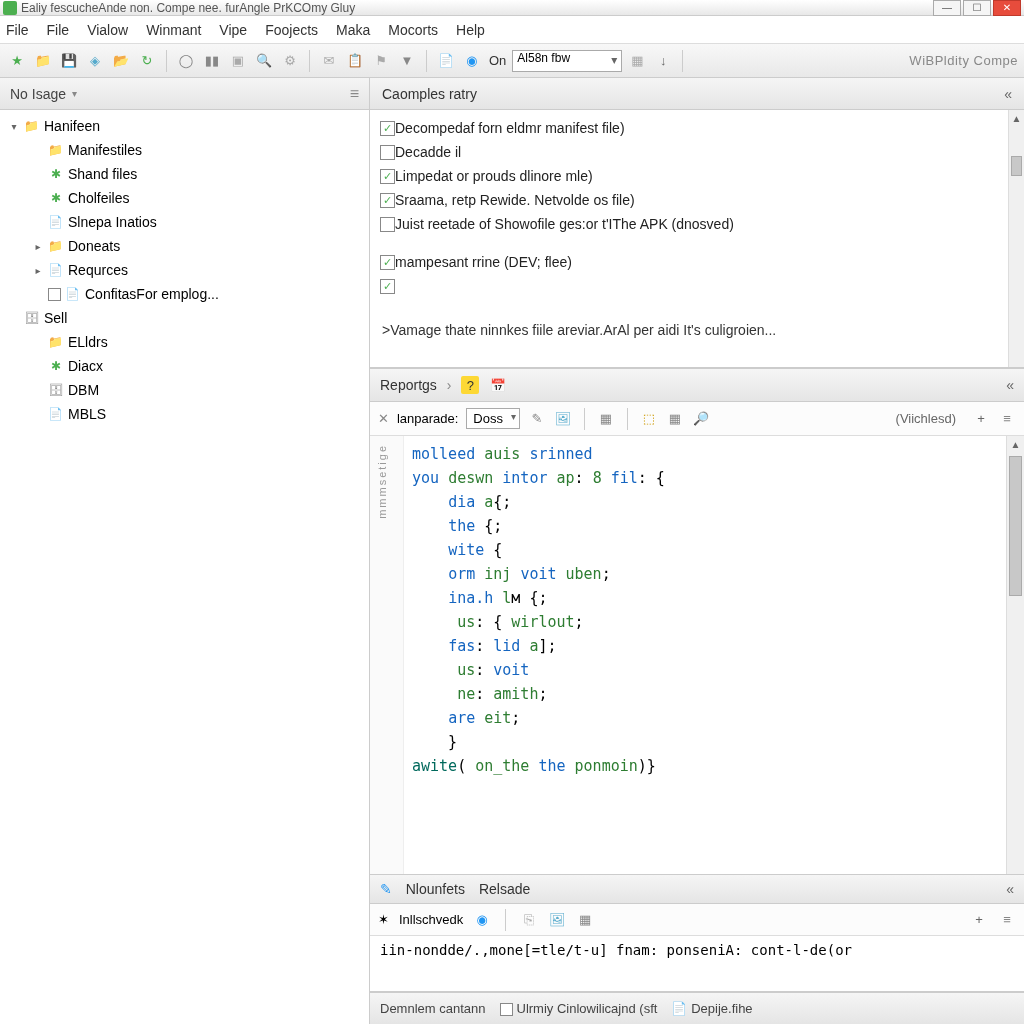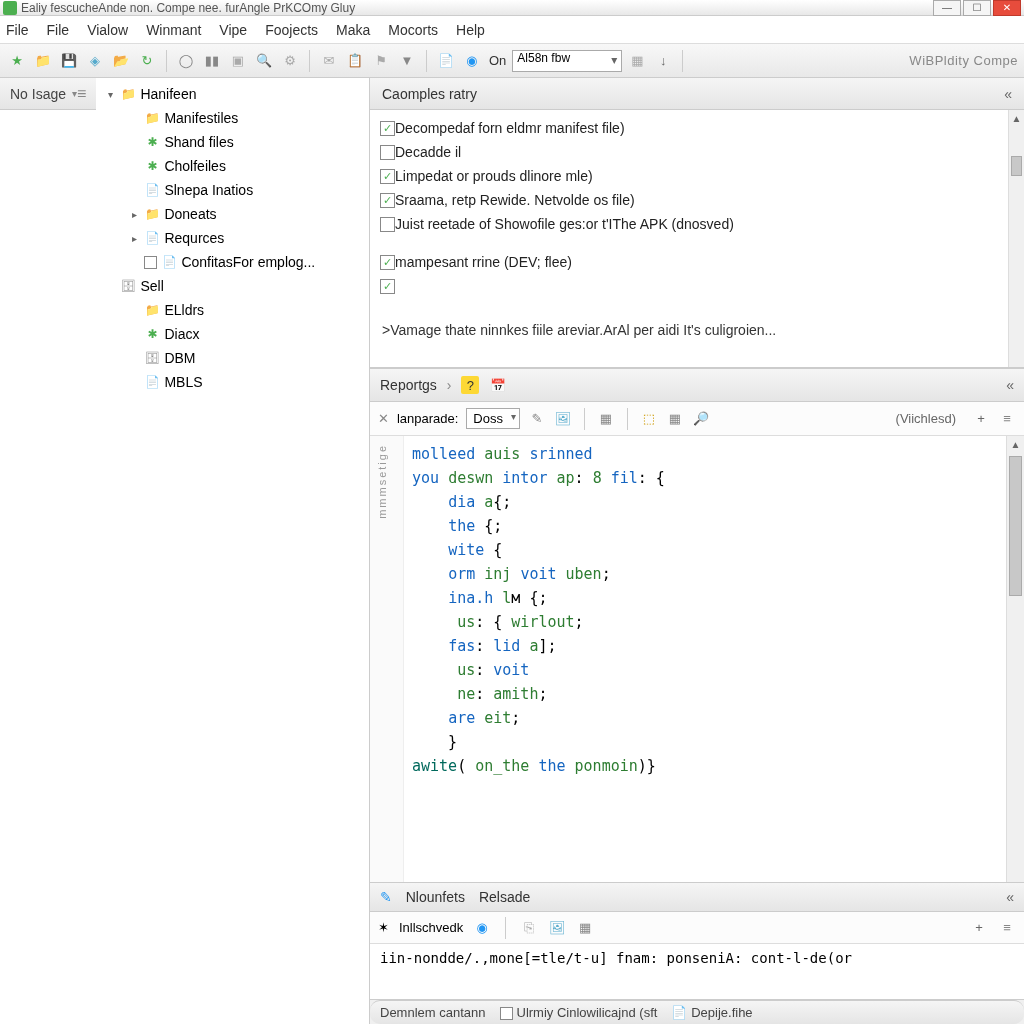--- a/index.html
+++ b/index.html
@@ -12,21 +12,21 @@
 .menubar { height: 28px; background: #fff; display: flex; align-items: center; padding: 0 6px; gap: 18px; font-size: 14px; color: #333; border-bottom: 1px solid #ddd; }
 .menubar span { cursor: default; }
 .toolbar { height: 34px; background: linear-gradient(#f8f8f8,#e8e8e8); border-bottom: 1px solid #ccc; display: flex; align-items: center; padding: 0 6px; gap: 4px; }
 .tb-icon { width: 22px; height: 22px; border-radius: 3px; display: flex; align-items: center; justify-content: center; font-size: 13px; }
 .tb-sep { width: 1px; height: 22px; background: #ccc; margin: 0 4px; }
 .tb-label { font-size: 13px; color: #333; margin: 0 2px; }
 .tb-select { height: 22px; border: 1px solid #aaa; background: #fff; padding: 0 18px 0 4px; font-size: 12px; position: relative; min-width: 110px; }
 .tb-select::after { content: "▾"; position: absolute; right: 4px; top: 2px; color: #666; }
 .tb-right { margin-left: auto; color: #888; font-size: 13px; letter-spacing: 0.5px; }
 .content { flex: 1; display: flex; min-height: 0; }
-.left { width: 370px; background: #fff; border-right: 1px solid #ccc; display: flex; flex-direction: row; }
+.left { width: 370px; background: #fff; border-right: 1px solid #ccc; display: flex; flex-direction: column; }
 .panel-hdr { height: 32px; background: linear-gradient(#f5f5f5,#e5e5e5); border-bottom: 1px solid #ccc; display: flex; align-items: center; padding: 0 10px; font-size: 14px; color: #444; }
 .panel-hdr .chev { margin-left: 6px; color: #888; font-size: 10px; }
 .panel-hdr .menu-ico { margin-left: auto; color: #888; font-size: 16px; }
 .tree { flex: 1; overflow: auto; padding: 4px 0; font-size: 14px; }
 .tree-item { display: flex; align-items: center; height: 24px; padding-left: 8px; gap: 4px; }
 .tree-item.l1 { padding-left: 32px; }
 .exp { width: 12px; color: #666; font-size: 10px; text-align: center; }
 .ticon2 { width: 16px; height: 16px; display: inline-flex; align-items: center; justify-content: center; font-size: 12px; }
 .folder { color: #e8a33d; }
 .file { color: #6ab0e8; }
@@ -60,21 +60,21 @@
 .id { color: #2e7d32; }
 .fn { color: #00695c; }
 .editor-scroll { width: 18px; background: #f0f0f0; border-left: 1px solid #ddd; position: relative; }
 .editor-scroll .thumb { position: absolute; left: 2px; right: 2px; top: 20px; height: 140px; background: #c8c8c8; border: 1px solid #aaa; }
 .editor-scroll .arr { height: 16px; display: flex; align-items: center; justify-content: center; color: #666; font-size: 10px; }
 .bottom-hdr { height: 30px; background: linear-gradient(#f5f5f5,#e5e5e5); border-top: 1px solid #ccc; border-bottom: 1px solid #ccc; display: flex; align-items: center; padding: 0 10px; gap: 14px; font-size: 14px; }
 .bottom-hdr .tab-lbl { color: #333; }
 .bottom-hdr .pencil { color: #2196f3; }
 .bottom-tb { height: 32px; background: #fcfcfc; border-bottom: 1px solid #ddd; display: flex; align-items: center; padding: 0 8px; gap: 10px; font-size: 13px; }
 .console { background: #fff; padding: 6px 10px; font-family: Consolas, monospace; font-size: 14px; height: 56px; border-bottom: 1px solid #ccc; }
-.statusbar { height: 24px; background: linear-gradient(#f5f5f5,#e5e5e5); border-top: 1px solid #ccc; display: flex; align-items: center; padding: 0 10px; gap: 14px; font-size: 13px; color: #444; border-radius: 10px; }
+.statusbar { height: 32px; background: linear-gradient(#f5f5f5,#e5e5e5); border-top: 1px solid #ccc; display: flex; align-items: center; padding: 0 10px; gap: 14px; font-size: 13px; color: #444; }
 .statusbar .schk { width: 13px; height: 13px; border: 1px solid #888; background: #fff; display: inline-block; margin-right: 4px; vertical-align: middle; }
 </style>
 </head>
 <body>
 
 <div class="titlebar">
   <span class="ticon"></span>
   <span>Ealiy fescucheAnde non. Compe nee. furAngle PrKCOmy Gluy</span>
   <div class="winbtns">
     <div>—</div>

